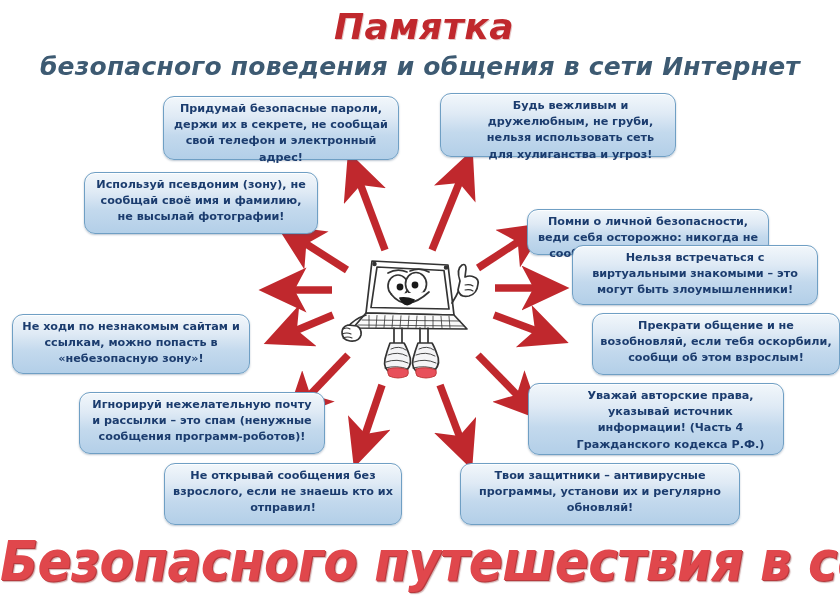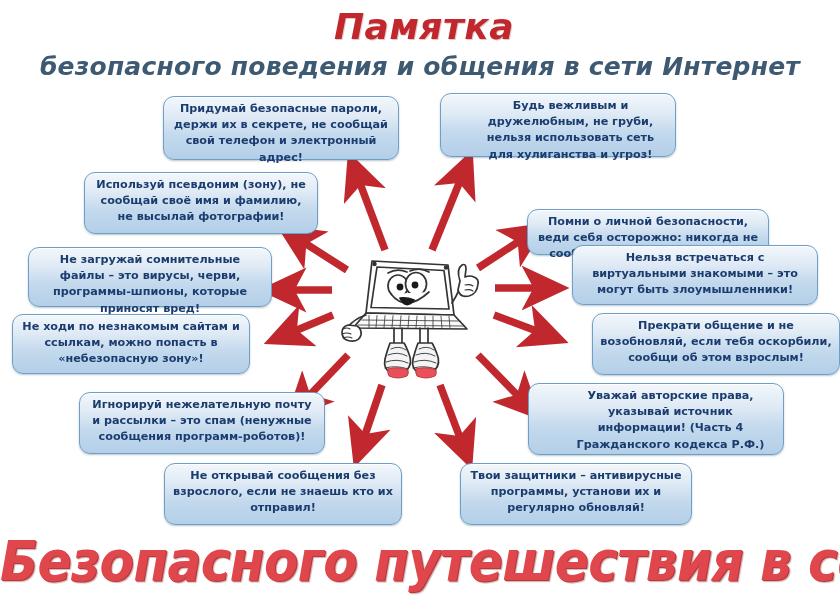--- a/index.html
+++ b/index.html
@@ -96,21 +96,21 @@
   .tip-2  { left: 440px; top: 93px;  width: 236px; height: 64px; padding-left: 32px; }
   .tip-3  { left: 84px;  top: 172px; width: 234px; height: 62px; }
   .tip-4  { left: 527px; top: 173px; width: 242px; height: 46px; margin-top: 36px; }
   .tip-5  { left: 28px;  top: 247px; width: 244px; height: 60px; }
   .tip-6  { left: 572px; top: 245px; width: 246px; height: 60px; }
   .tip-7  { left: 12px;  top: 314px; width: 238px; height: 60px; }
   .tip-8  { left: 592px; top: 313px; width: 248px; height: 62px; }
   .tip-9  { left: 79px;  top: 392px; width: 246px; height: 62px; }
   .tip-10 { left: 528px; top: 383px; width: 256px; height: 72px; padding-left: 36px; }
   .tip-11 { left: 164px; top: 463px; width: 238px; height: 62px; }
-  .tip-12 { left: 460px; top: 463px; width: 232px; height: 62px; }
+  .tip-12 { left: 460px; top: 463px; width: 280px; height: 62px; }
 
   
   #arrows {
     position: absolute;
     left: 0;
     top: 0;
     width: 840px;
     height: 611px;
     z-index: 2;
     pointer-events: none;
@@ -251,23 +251,20 @@
   </div>
   <div class="tip tip-2">
     <p>Будь вежливым и дружелюбным, не груби, нельзя использовать сеть для хулиганства и угроз!</p>
   </div>
   <div class="tip tip-3">
     <p>Используй псевдоним (зону), не сообщай своё имя и фамилию, не высылай фотографии!</p>
   </div>
   <div class="tip tip-4">
     <p>Помни о личной безопасности, веди себя осторожно: никогда не сообщай информацию о себе!</p>
   </div>
-  <div class="tip tip-5">
-    <p>Не загружай сомнительные файлы – это вирусы, черви, программы-шпионы, которые приносят вред!</p>
-  </div>
   <div class="tip tip-6">
     <p>Нельзя встречаться с виртуальными знакомыми – это могут быть злоумышленники!</p>
   </div>
   <div class="tip tip-7">
     <p>Не ходи по незнакомым сайтам и ссылкам, можно попасть в «небезопасную зону»!</p>
   </div>
   <div class="tip tip-8">
     <p>Прекрати общение и не возобновляй, если тебя оскорбили, сообщи об этом взрослым!</p>
   </div>
   <div class="tip tip-9">

